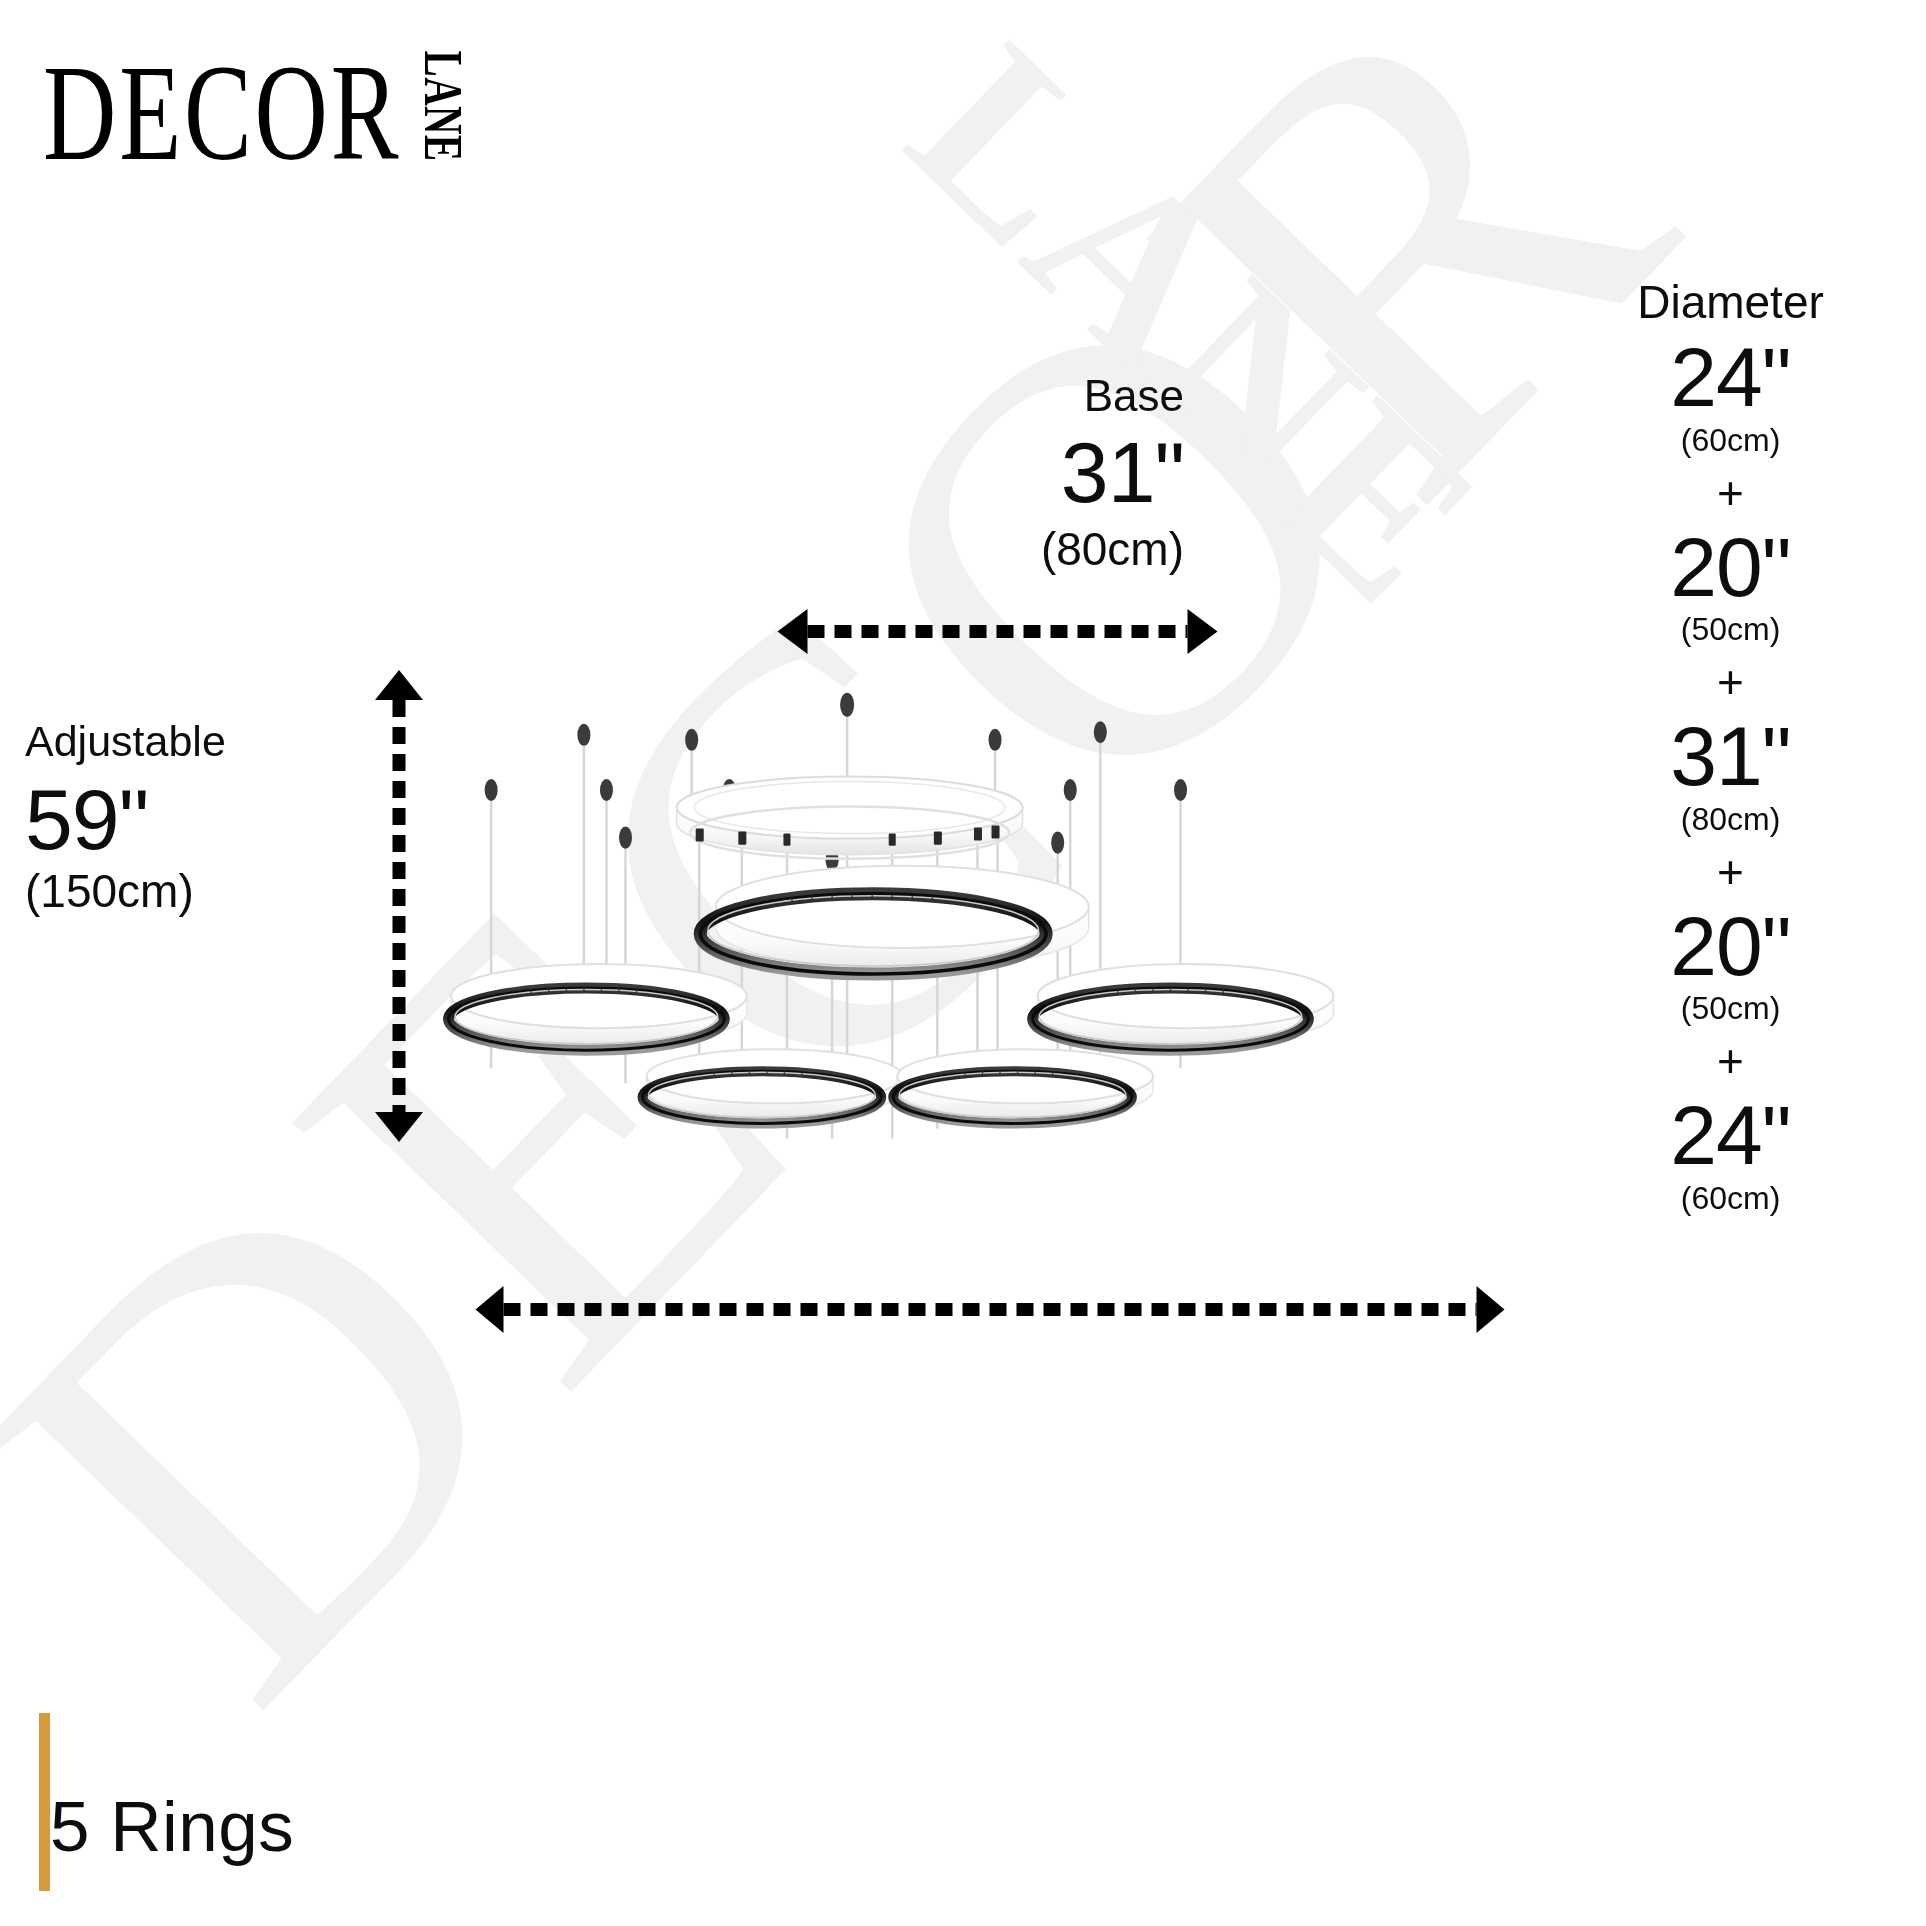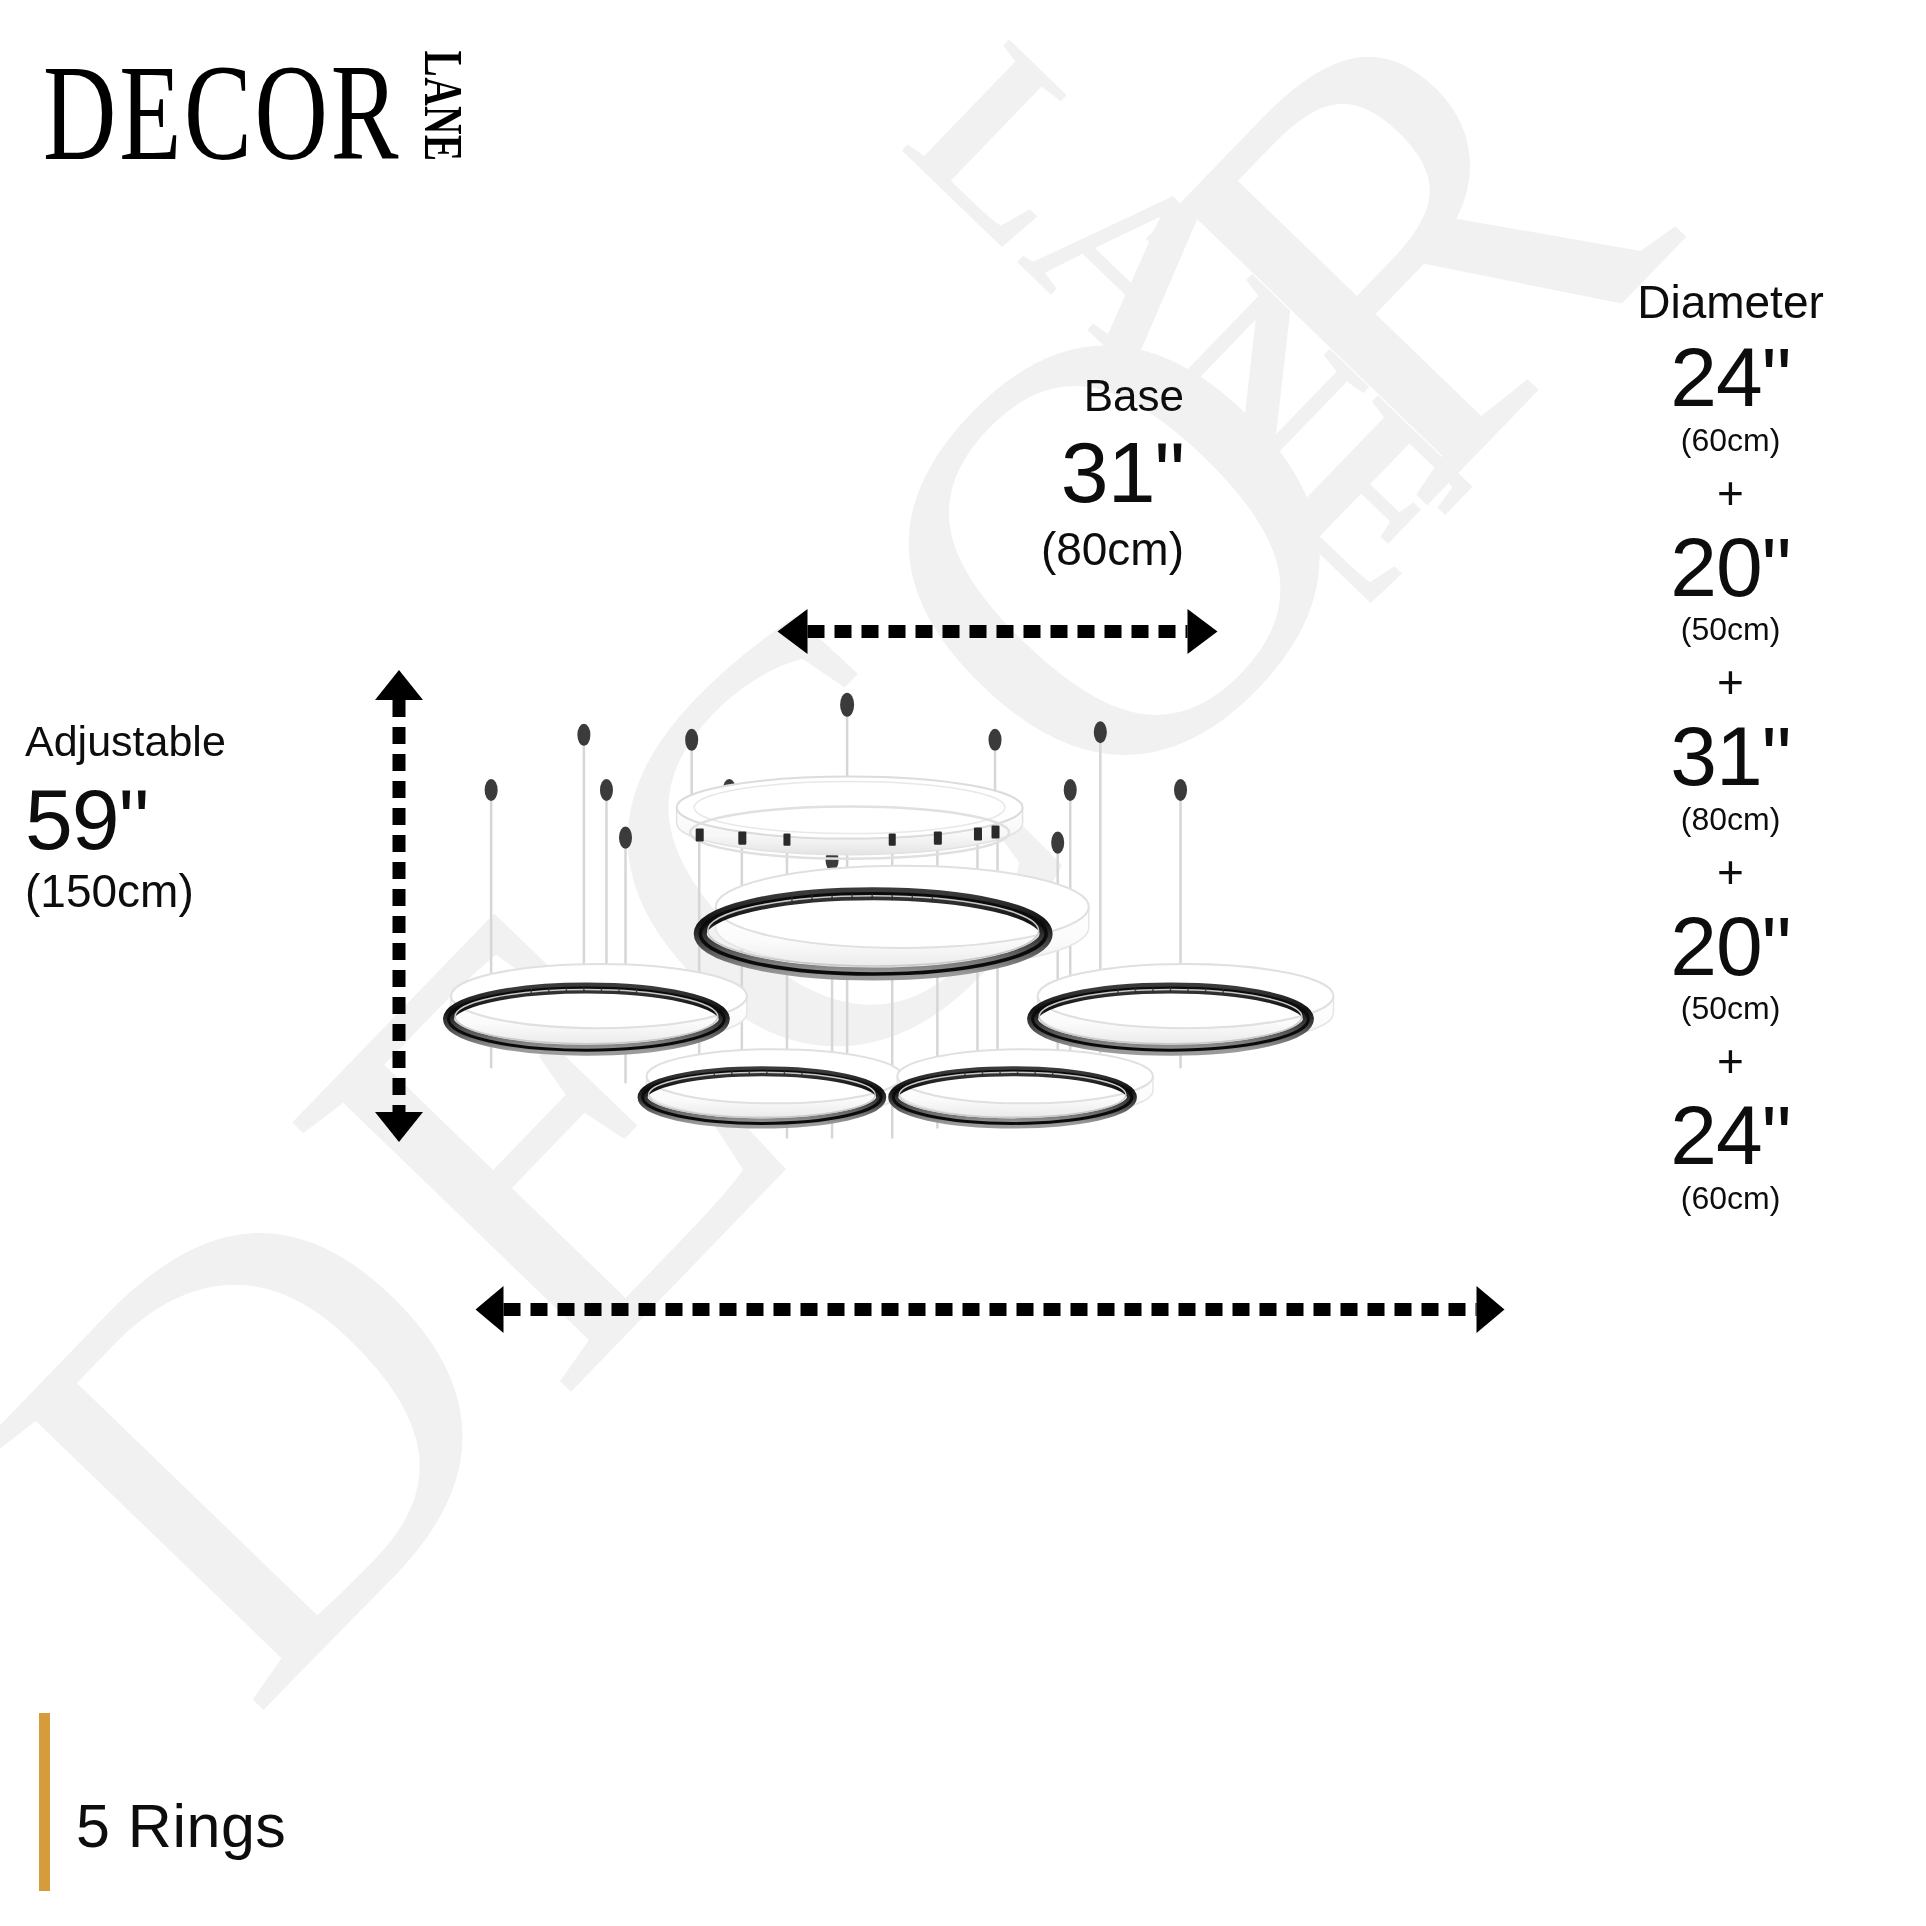--- a/index.html
+++ b/index.html
@@ -157,24 +157,23 @@
     align-items: center;
     z-index: 6;
   }
   .footer-bar {
     width: 11px;
     height: 178px;
     background: #d69b3a;
     flex: none;
   }
   .footer-text {
-    font-size: 61px;
+    font-size: 71px;
     font-weight: 300;
     line-height: 1;
-    margin-left: 26px;
     margin-top: 48px;
     letter-spacing: 0.5px;
     white-space: nowrap;
   }
 
   
   .chandelier {
     position: absolute;
     left: 441px;
     top: 687px;

